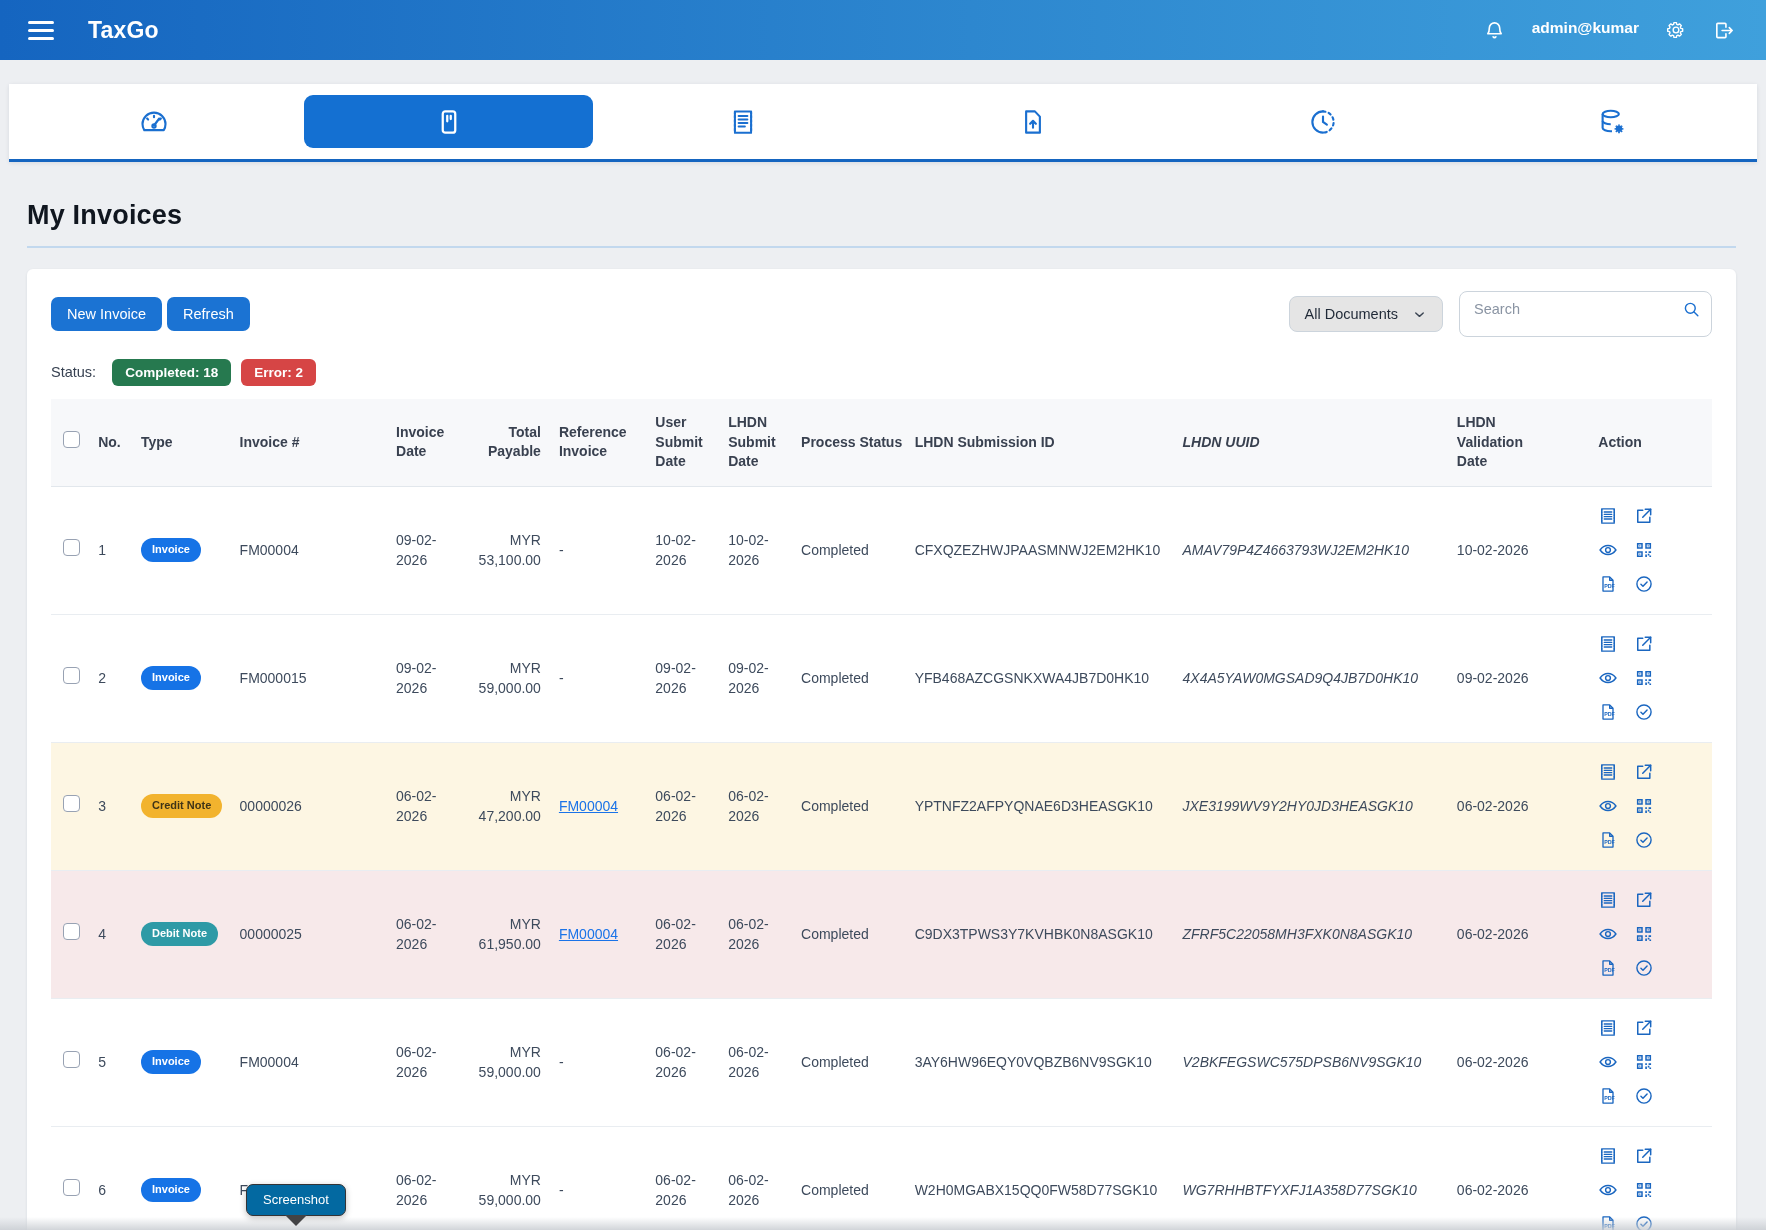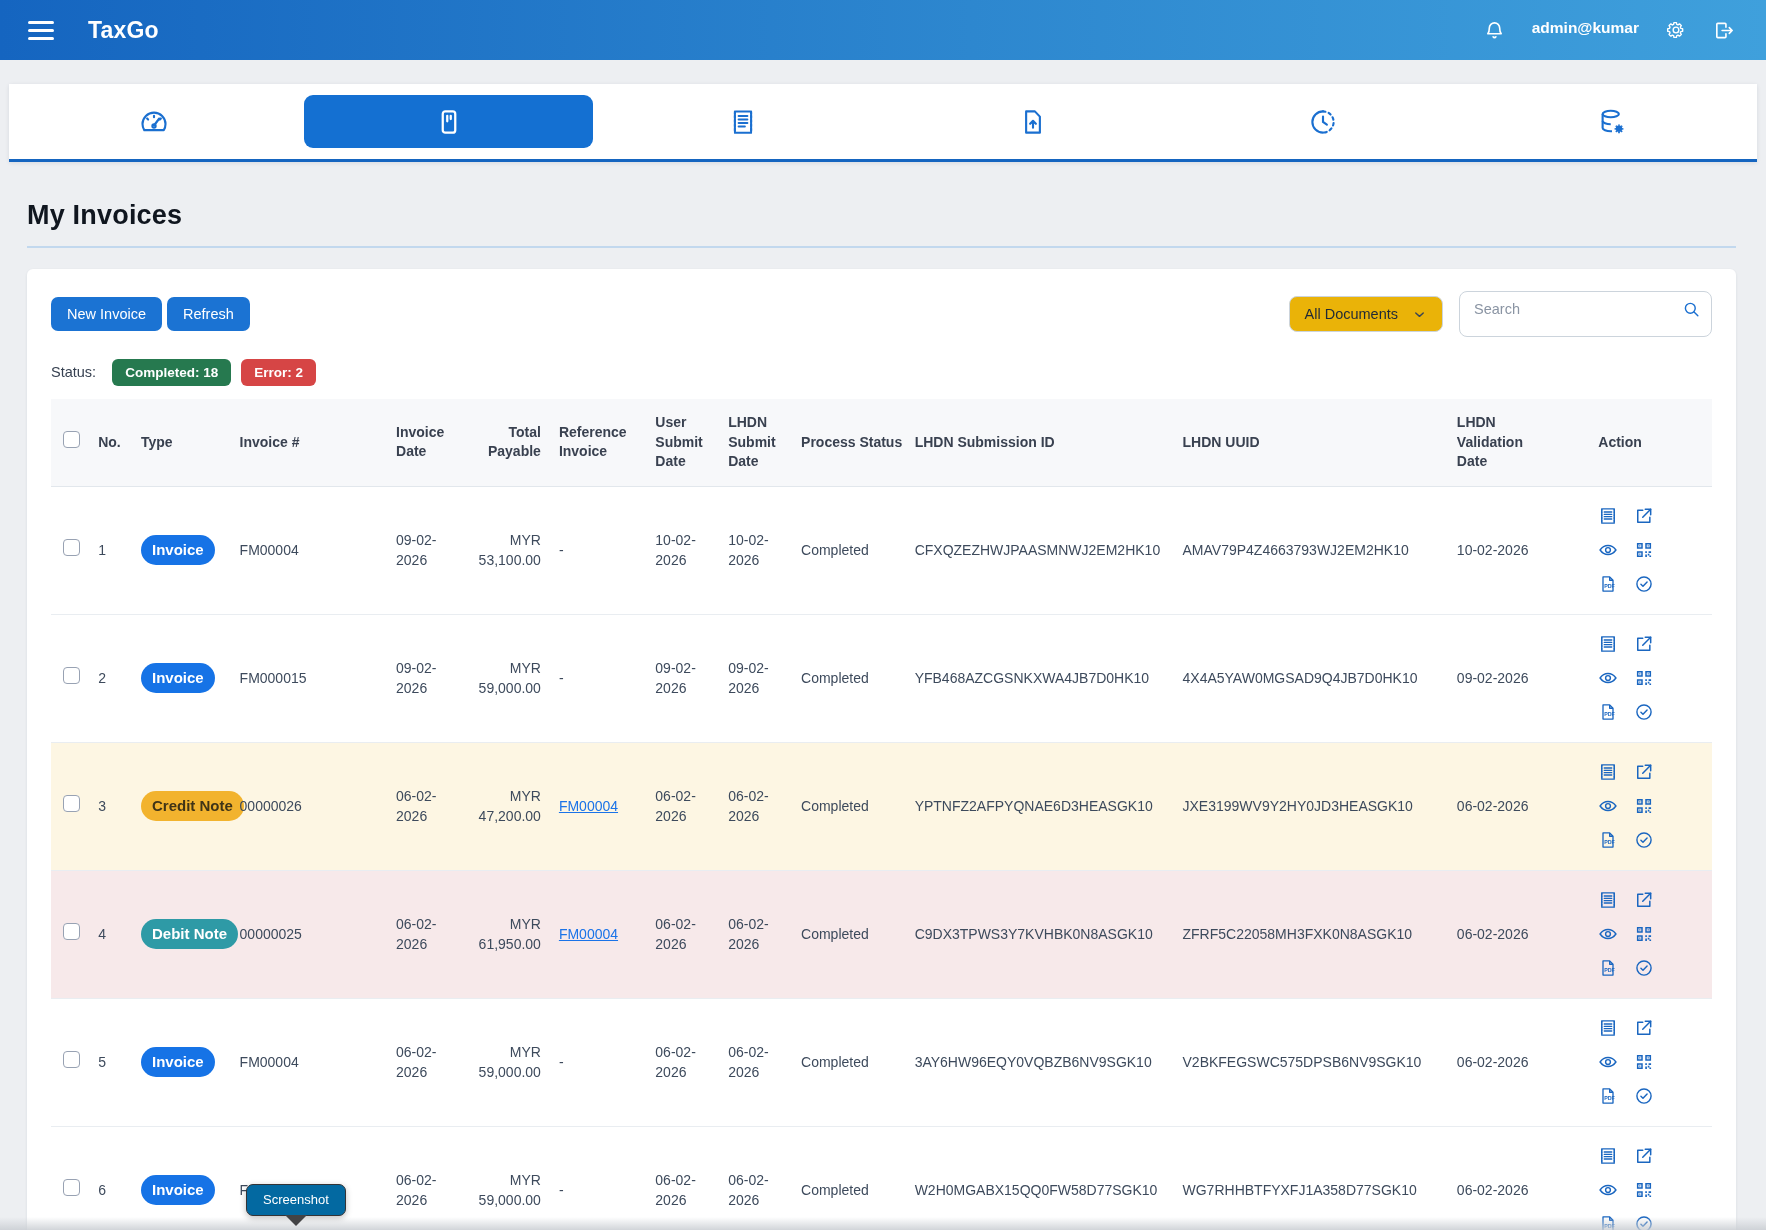--- a/index.html
+++ b/index.html
@@ -39,21 +39,21 @@
   }
   .toolbar{ display:flex; justify-content:space-between; align-items:center; }
   .btn{
     border:none; color:#fff; background:#1b73d3; font-family:inherit;
     font-size:14.5px; font-weight:500; padding:9px 16px; border-radius:7px; cursor:pointer;
   }
   .toolbar .tb-left{ display:flex; gap:5px; }
   .toolbar .tb-right{ display:flex; gap:16px; align-items:center; }
   .select-box{
     display:flex; align-items:center; gap:14px; border:1px solid #ccd4dc; border-radius:8px;
-    padding:9px 15px; font-size:14.5px; color:#1f2937; background:#eab308; cursor:pointer;
+    padding:9px 15px; font-size:14.5px; color:#1f2937; background:#e5e5e5; cursor:pointer;
   }
   .select-box svg{ color:#3b4553; }
   .search-wrap{ position:relative; }
   .search-wrap input{
     width:253px; border:1px solid #ccd4dc; border-radius:8px; padding:9px 38px 19px 14px;
     font-family:inherit; font-size:14.5px; color:#1f2937; outline:none;
   }
   .search-wrap input::placeholder{ color:#8a94a3; }
   .search-wrap .sicon{ position:absolute; right:11px; top:9px; color:#1a6fd0; }
   
@@ -69,30 +69,30 @@
   }
   thead th:first-child, td:first-child{ padding-left:12px; }
   tbody td{
     font-size:14px; color:#3d4a5c; padding:10px 12px 10px 0; height:128px;
     vertical-align:middle; line-height:1.45; border-bottom:1px solid #e9edf1;
     overflow-wrap:break-word;
   }
   .c-sel{ width:44px; } .c-no{ width:40px; } .c-type{ width:92px; }
   .c-inv{ width:146px; } .c-date{ width:68px; } .c-total{ width:84px; text-align:right; }
   .c-ref{ width:90px; } .c-status{ width:106px; } .c-subid{ width:250px; }
-  .c-uuid{ width:256px; } .c-vdate{ width:132px; } .c-action{ width:106px; }
+  .c-uuid{ width:256px;font-style:italic; } .c-vdate{ width:132px; } .c-action{ width:106px; }
   th.c-vdate span{ display:inline-block; max-width:78px; }
   td.c-total{ text-align:right; padding-right:18px; }
   th.c-total{ text-align:right; padding-right:18px; }
   .cbx{
     display:inline-block; width:17px; height:17px; border:1.6px solid #98a2b3;
     border-radius:4px; background:#fff; cursor:pointer;
   }
   .pill{
-    display:inline-block; font-size:15px; font-weight:700; padding:4px 11px;
+    display:inline-block; font-size:11px; font-weight:700; padding:4px 11px;
     border-radius:20px; white-space:nowrap;
   }
   a.ref-link{ color:#1a73e8; text-decoration:underline; }
   .actions{
     display:grid; grid-template-columns:20px 20px; column-gap:16px; row-gap:14px;
     color:#1a66c0; justify-content:start;
   }
   .actions svg{ width:20px; height:20px; cursor:pointer; display:block; }
   
   .cursor-tooltip{

